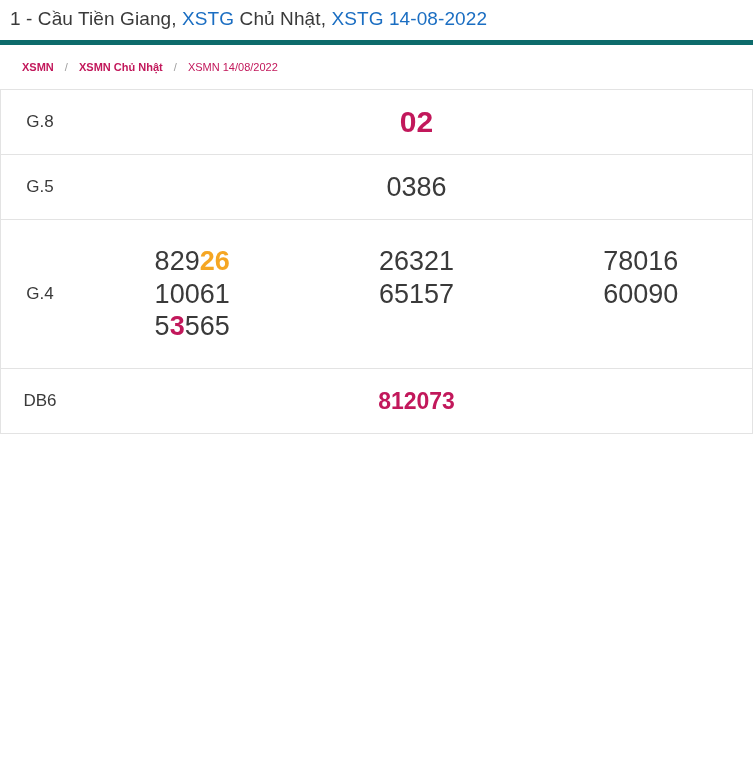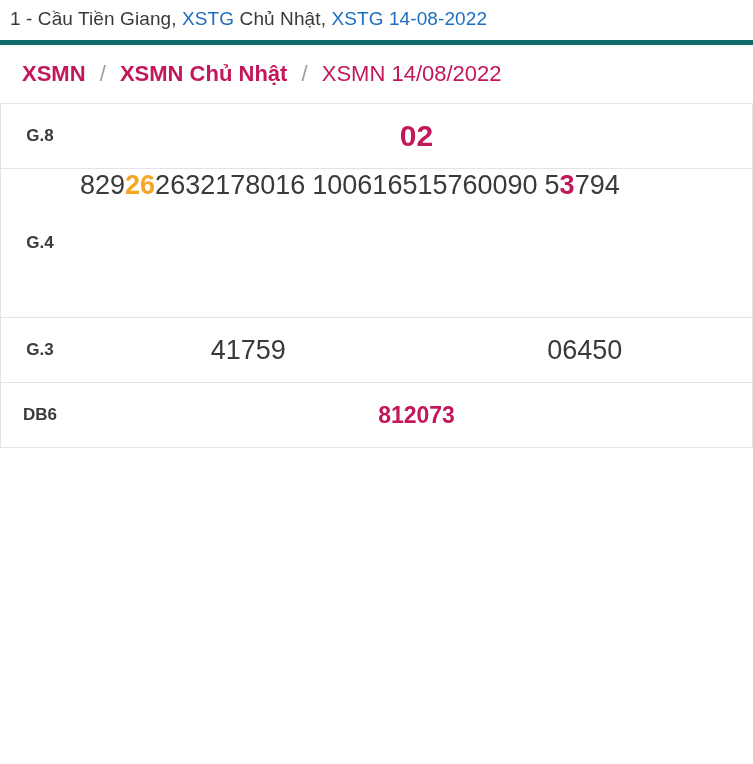--- a/index.html
+++ b/index.html
@@ -34,21 +34,21 @@
 
   .teal-rule {
     height: 5px;
     background: #0d6b6b;
     width: 100%;
   }
 
   
   .breadcrumb {
     padding: 16px 0 16px 22px;
-    font-size: 22px;
+    font-size: 11px;
     color: #c2185b;
     white-space: nowrap;
   }
   .breadcrumb .crumb {
     color: #c2185b;
     text-decoration: none;
     font-weight: 700;
   }
   .breadcrumb .crumb.last { font-weight: 400; }
   .breadcrumb .sep {
@@ -69,21 +69,21 @@
     border-left: none;
     border-right: none;
     text-align: center;
     vertical-align: middle;
     color: #3a3a3a;
   }
   td.lbl {
     width: 80px;
     font-size: 17px;
     color: #4a4a4a;
-    font-weight: 700;
+    font-weight: 400;
     border-right: 1px solid #e3e3e3;
   }
   td.vals {
     padding: 0;
   }
   .row-inner {
     display: flex;
     width: 100%;
   }
   .cell {
@@ -97,23 +97,24 @@
   .r-g8 .cell { font-size: 30px; color: #c2185b; font-weight: 700; }
   .r-db6 .cell { font-size: 23px; color: #c2185b; font-weight: 700; }
   .hl-orange { color: #f5a623; font-weight: 700; }
   .hl-red { color: #c2185b; font-weight: 700; }
 
   .h-small { height: 65px; }
   .h-g4 { height: 149px; }
 
   .g4-grid {
     display: flex;
+    flex-direction: column;
     justify-content: center;
     height: 100%;
-    gap: 7px;
+    gap: 0;
   }
   .g4-line { display: flex; width: 100%; }
   .g4-line .cell { font-size: 27px; }
   .table-wrap { position: relative; }
   .table-wrap .edge {
     position: absolute;
     top: 0;
     bottom: 0;
     width: 1px;
     background: #e3e3e3;
@@ -153,53 +154,52 @@
           <td class="lbl h-small">G.8</td>
           <td class="vals h-small">
             <div class="row-inner">
               <div class="cell">02</div>
             </div>
           </td>
         </tr>
 
 
 
+        <tr>
+          <td class="lbl h-small">G.5</td>
+          <td class="vals h-small">
+            <div class="row-inner">
+              <div class="cell">0386</div>
+            </div>
+          </td>
+        </tr>
 
         <tr>
           <td class="lbl h-g4">G.4</td>
           <td class="vals h-g4">
             <div class="g4-grid">
               <div class="g4-line">
                 <div class="cell"><span>829</span><span class="hl-orange">26</span></div>
                 <div class="cell">26321</div>
                 <div class="cell">78016</div>
               </div>
               <div class="g4-line">
                 <div class="cell">10061</div>
                 <div class="cell">65157</div>
                 <div class="cell">60090</div>
               </div>
               <div class="g4-line">
-                <div class="cell"><span>5</span><span class="hl-red">3</span><span>794</span></div>
+                <div class="cell"><span>5</span><span class="hl-red">3</span><span>565</span></div>
                 <div class="cell"></div>
                 <div class="cell"></div>
               </div>
             </div>
           </td>
         </tr>
 
-        <tr>
-          <td class="lbl h-small">G.3</td>
-          <td class="vals h-small">
-            <div class="row-inner">
-              <div class="cell">41759</div>
-              <div class="cell">06450</div>
-            </div>
-          </td>
-        </tr>
 
 
 
         <tr class="r-db6">
           <td class="lbl h-small">DB6</td>
           <td class="vals h-small">
             <div class="row-inner">
               <div class="cell">812073</div>
             </div>
           </td>

